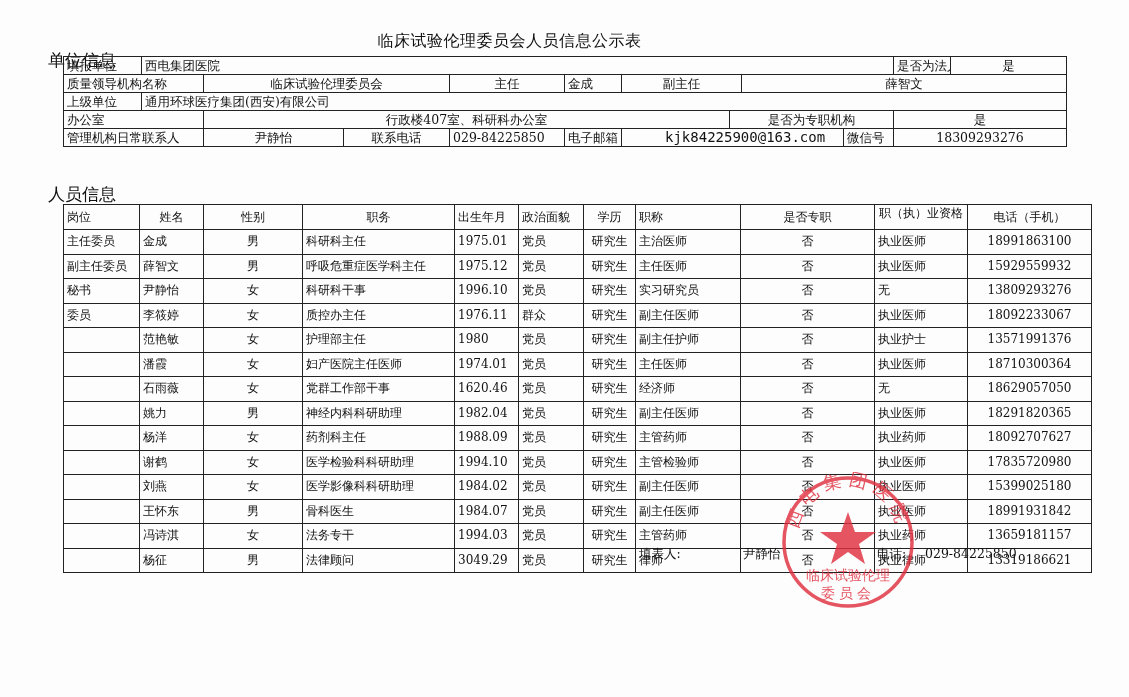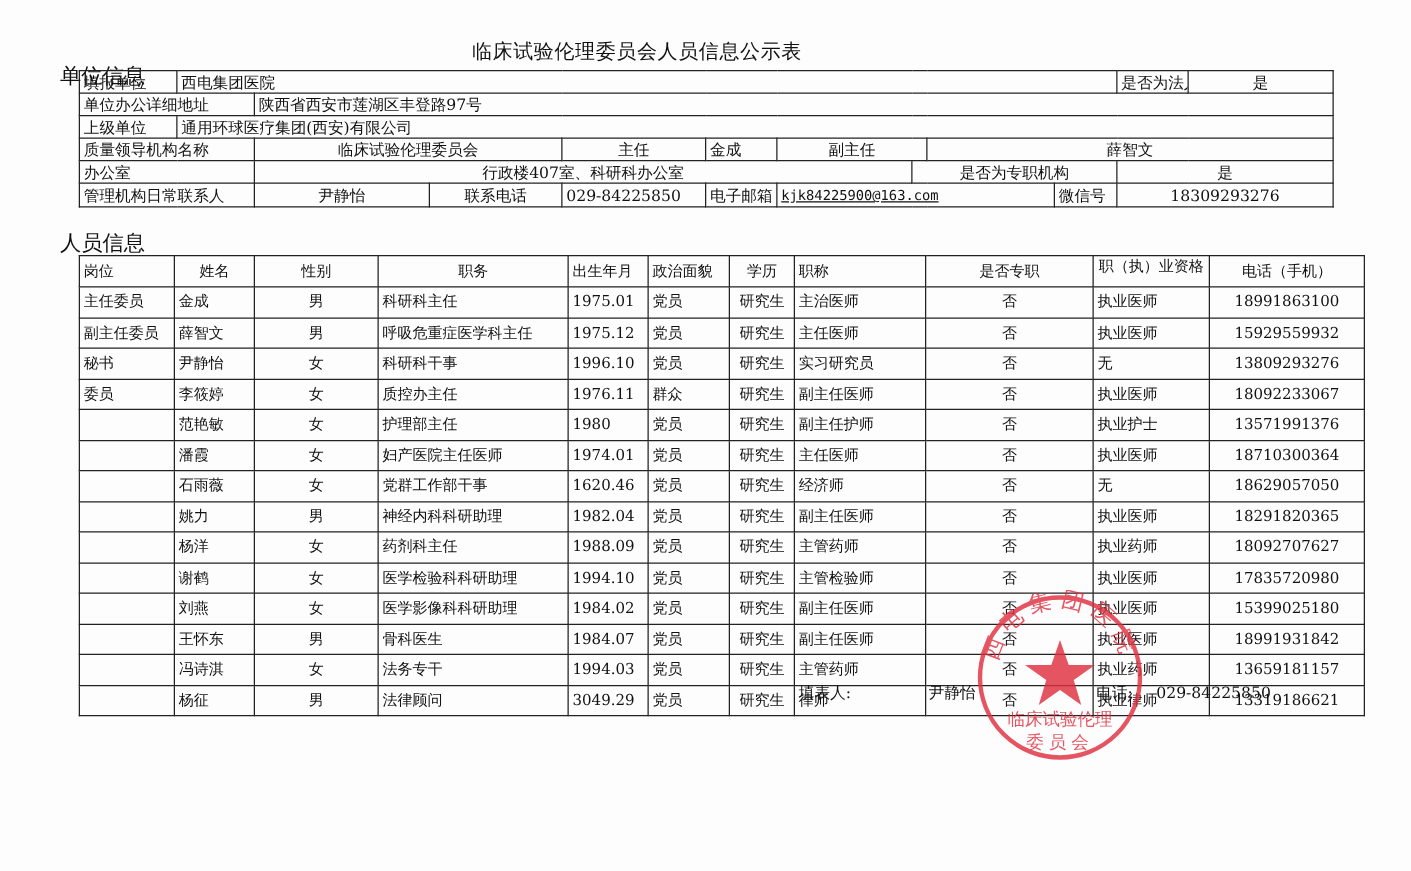--- a/index.html
+++ b/index.html
@@ -10,21 +10,21 @@
   .section-h { position:absolute; left:48px; font-size:17px;
                font-family:"DejaVu Sans","Liberation Sans",sans-serif; }
   table { border-collapse:collapse; position:absolute; table-layout:fixed; }
   td { border:1px solid #222; font-size:12px; padding:0 3px; white-space:nowrap; overflow:hidden; height:16px; line-height:16px; }
   .c { text-align:center; }
   .unit-table { left:63px; top:56px; width:1003px; }
   .unit-table td { height:17px; line-height:17px; font-size:12.5px; }
   .person-table { left:63px; top:204px; width:1028px; }
   .person-table td { height:23.5px; line-height:23px; font-size:12px; }
   .person-table tr.hdr td { height:22px; line-height:14px; }
-  .email { text-decoration:underline; font-family:"DejaVu Sans Mono","Liberation Mono",monospace; font-size:11px; }
+  .email { font-family:"DejaVu Sans Mono","Liberation Mono",monospace; font-size:14px;margin-left:40px; }
   .footer { position:absolute; top:546px; font-size:12.5px; }
   .seal { position:absolute; left:778px; top:472px; width:140px; height:140px; }
 </style>
 </head>
 <body>
 
 <div class="title">临床试验伦理委员会人员信息公示表</div>
 
 <div class="section-h" style="top:49px;">单位信息</div>
 
@@ -44,34 +44,30 @@
       <col style="width:116px">
   </colgroup>
   <tbody>
       <tr>
     <td>填报单位</td>
     <td colspan="9">西电集团医院</td>
     <td class="c" style="border-right:1px solid #222">是否为法人单位</td>
     <td class="c">是</td>
   </tr>
   <tr>
-    <td colspan="2">单位办公详细地址</td>
-    <td colspan="10">陕西省西安市莲湖区丰登路97号</td>
-  </tr>
-  <tr>
-    <td>上级单位</td>
-    <td colspan="11">通用环球医疗集团(西安)有限公司</td>
-  </tr>
-  <tr>
     <td colspan="2">质量领导机构名称</td>
     <td colspan="2" class="c">临床试验伦理委员会</td>
     <td class="c">主任</td>
     <td colspan="1">金成</td>
     <td class="c" colspan="2">副主任</td>
     <td colspan="4" class="c">薛智文</td>
+  </tr>
+  <tr>
+    <td>上级单位</td>
+    <td colspan="11">通用环球医疗集团(西安)有限公司</td>
   </tr>
   <tr>
     <td colspan="2">办公室</td>
     <td colspan="5" class="c">行政楼407室、科研科办公室</td>
     <td colspan="3" class="c">是否为专职机构</td>
     <td colspan="2" class="c">是</td>
   </tr>
   <tr>
     <td colspan="2">管理机构日常联系人</td>
     <td class="c">尹静怡</td>

